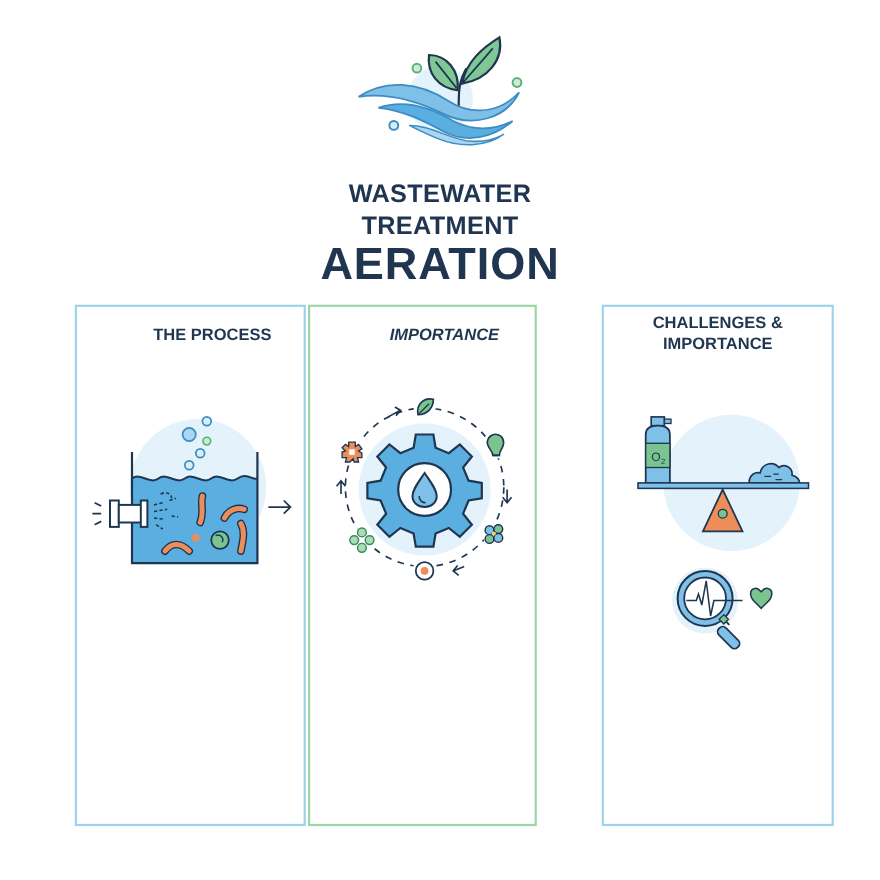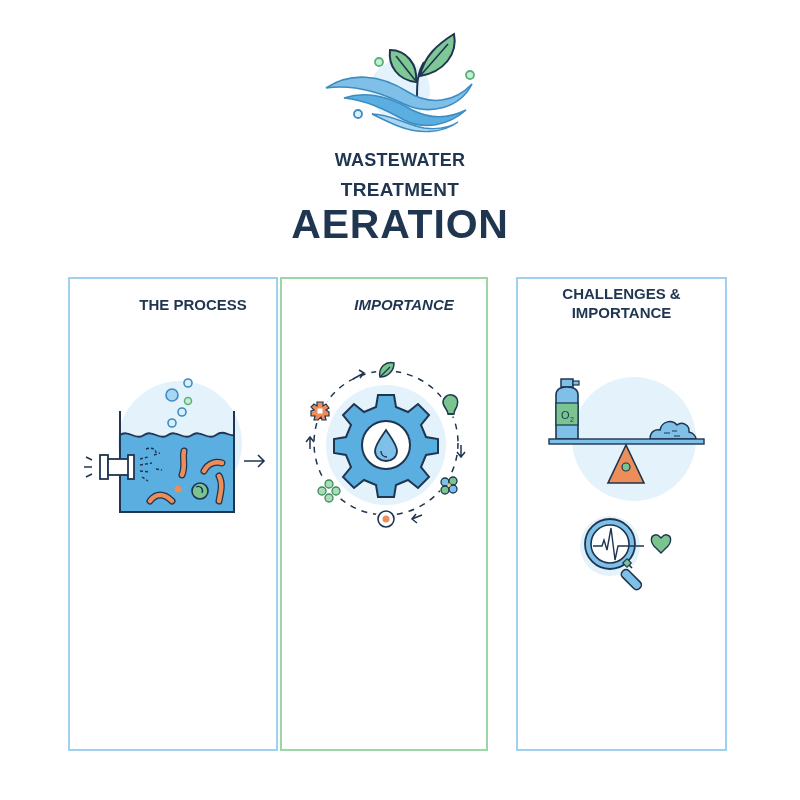--- a/index.html
+++ b/index.html
@@ -2,27 +2,27 @@
 <html><head>
   <meta charset="utf-8">
   <style>
     html, body { margin: 0; padding: 0; }
     body {
       width: 800px; height: 800px; background: #ffffff; position: relative; overflow: hidden;
       font-family: "Liberation Sans", "DejaVu Sans", sans-serif; color: #1f3550;
     }
     .logo { position: absolute; left: 320px; top: 22px; width: 160px; height: 112px; }
     .title { position: absolute; left: 250px; top: 146px; width: 300px; text-align: center; font-weight: bold; color: #1f3550; }
-    .title .l1 { font-size: 18px; line-height: 29px; letter-spacing: 0.3px; }
-    .title .l2 { font-size: 19px; line-height: 29px; letter-spacing: 0.3px; }
+    .title .l1 { font-size: 23px; line-height: 29px; letter-spacing: 0.3px; margin-top: 16px; }
+    .title .l2 { font-size: 23px; line-height: 29px; letter-spacing: 0.3px; }
     .title .l3 { font-size: 41px; line-height: 40px; letter-spacing: 0.8px; }
     .panel { position: absolute; top: 277px; height: 474px; box-sizing: border-box; background: #fff; }
     .panel.p1 { left: 68px; width: 210px; border: 2px solid #9fd1ee; }
     .panel.p2 { left: 280px; width: 208px; border: 2px solid #9bd6a6; font-style: italic; }
-    .panel.p3 { left: 516px; width: 211px; border: 2px solid #9fd1ee; }
+    .panel.p3 { left: 547px; width: 211px; border: 2px solid #9fd1ee; }
     .panel h2 { margin: 0; position: absolute; left: 0; right: 0; text-align: center; font-size: 15px; font-weight: bold; color: #1f3550; line-height: 19px; }
     .panel.p1 h2, .panel.p2 h2 { top: 16px; padding-left: 40px; }
     .panel.p3 h2 { top: 5px; }
     .icon { position: absolute; }
   </style>
 </head>
 <body>
 
 <div class="logo">
   <svg width="160" height="112" viewBox="0 0 160 112">

